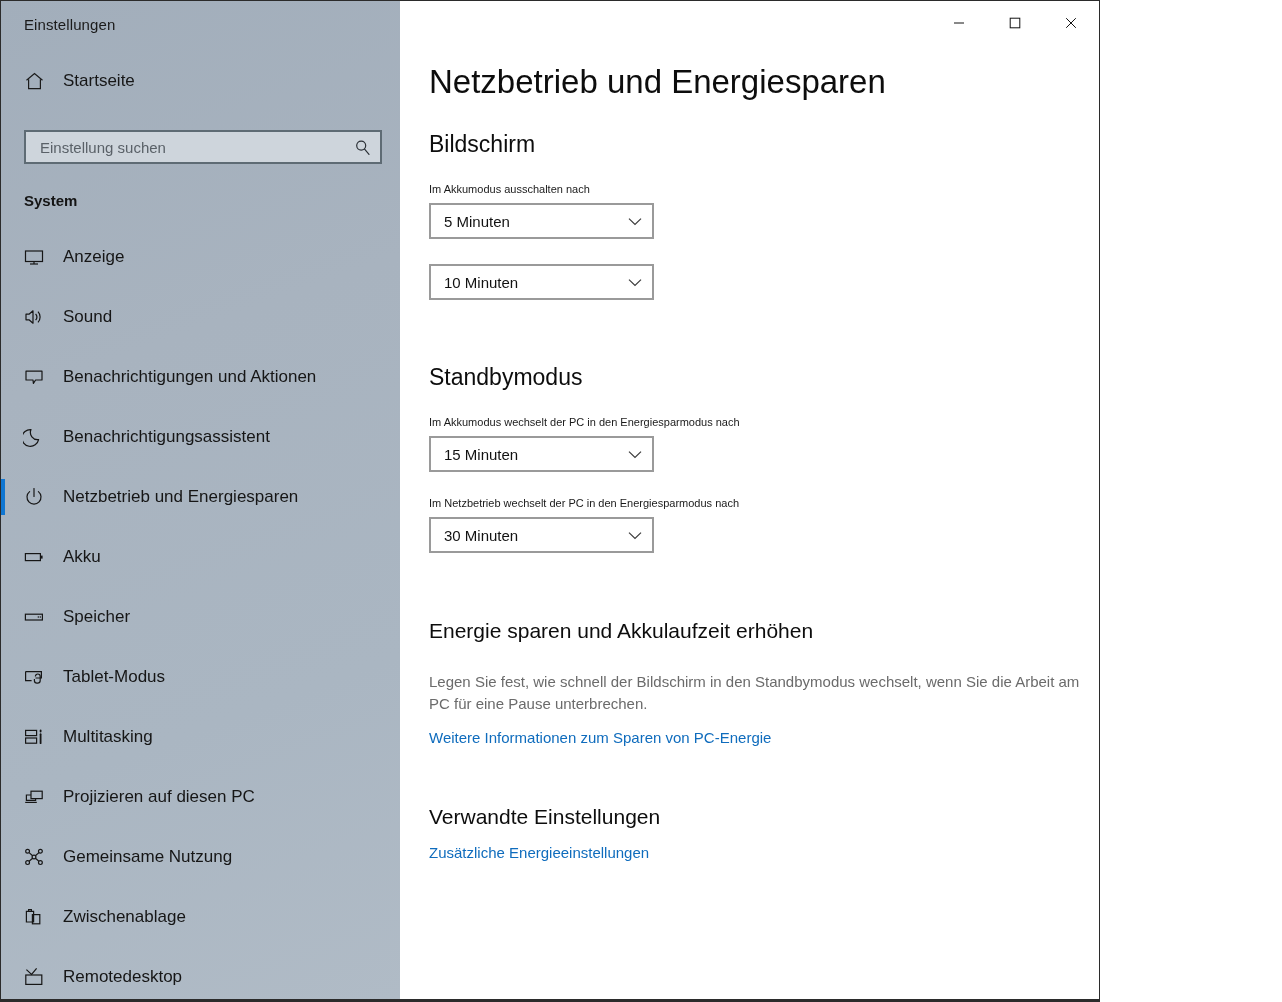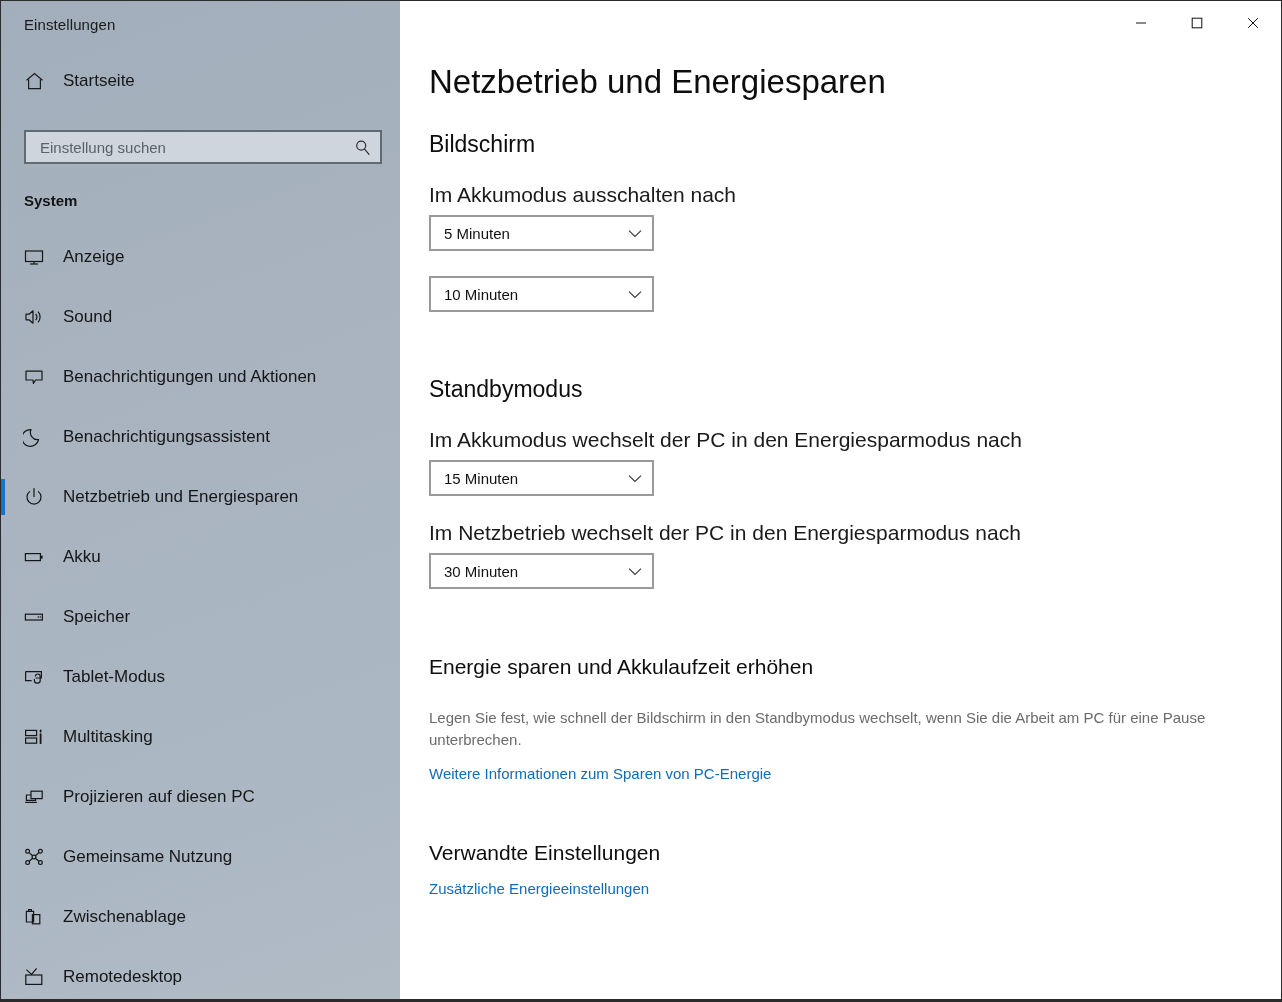--- a/index.html
+++ b/index.html
@@ -8,21 +8,21 @@
   html, body {
     width: 1282px;
     height: 1002px;
     overflow: hidden;
     font-family: "Liberation Sans", "DejaVu Sans", sans-serif;
     background: #ffffff;
   }
 
   #window {
     position: relative;
-    width: 1282px;
+    width: 1100px;
     height: 1002px;
     background: #f97316;
     border: 1px solid #2b2b2b;
     border-bottom-width: 3px;
     overflow: hidden;
     display: flex;
   }
 
   
   #sidebar {
@@ -162,21 +162,21 @@
 
   .group-head {
     font-size: 23px;
     font-weight: normal;
     color: #0d0d0d;
     margin-top: 31px;
   }
 
   .field { margin-top: 25px; }
   .field-label {
-    font-size: 21px;
+    font-size: 11px;
     color: #1a1a1a;
     margin-bottom: 8px;
   }
 
   .combo {
     position: relative;
     width: 225px;
     height: 36px;
     background: #ffffff;
     border: 2px solid #9a9a9a;

